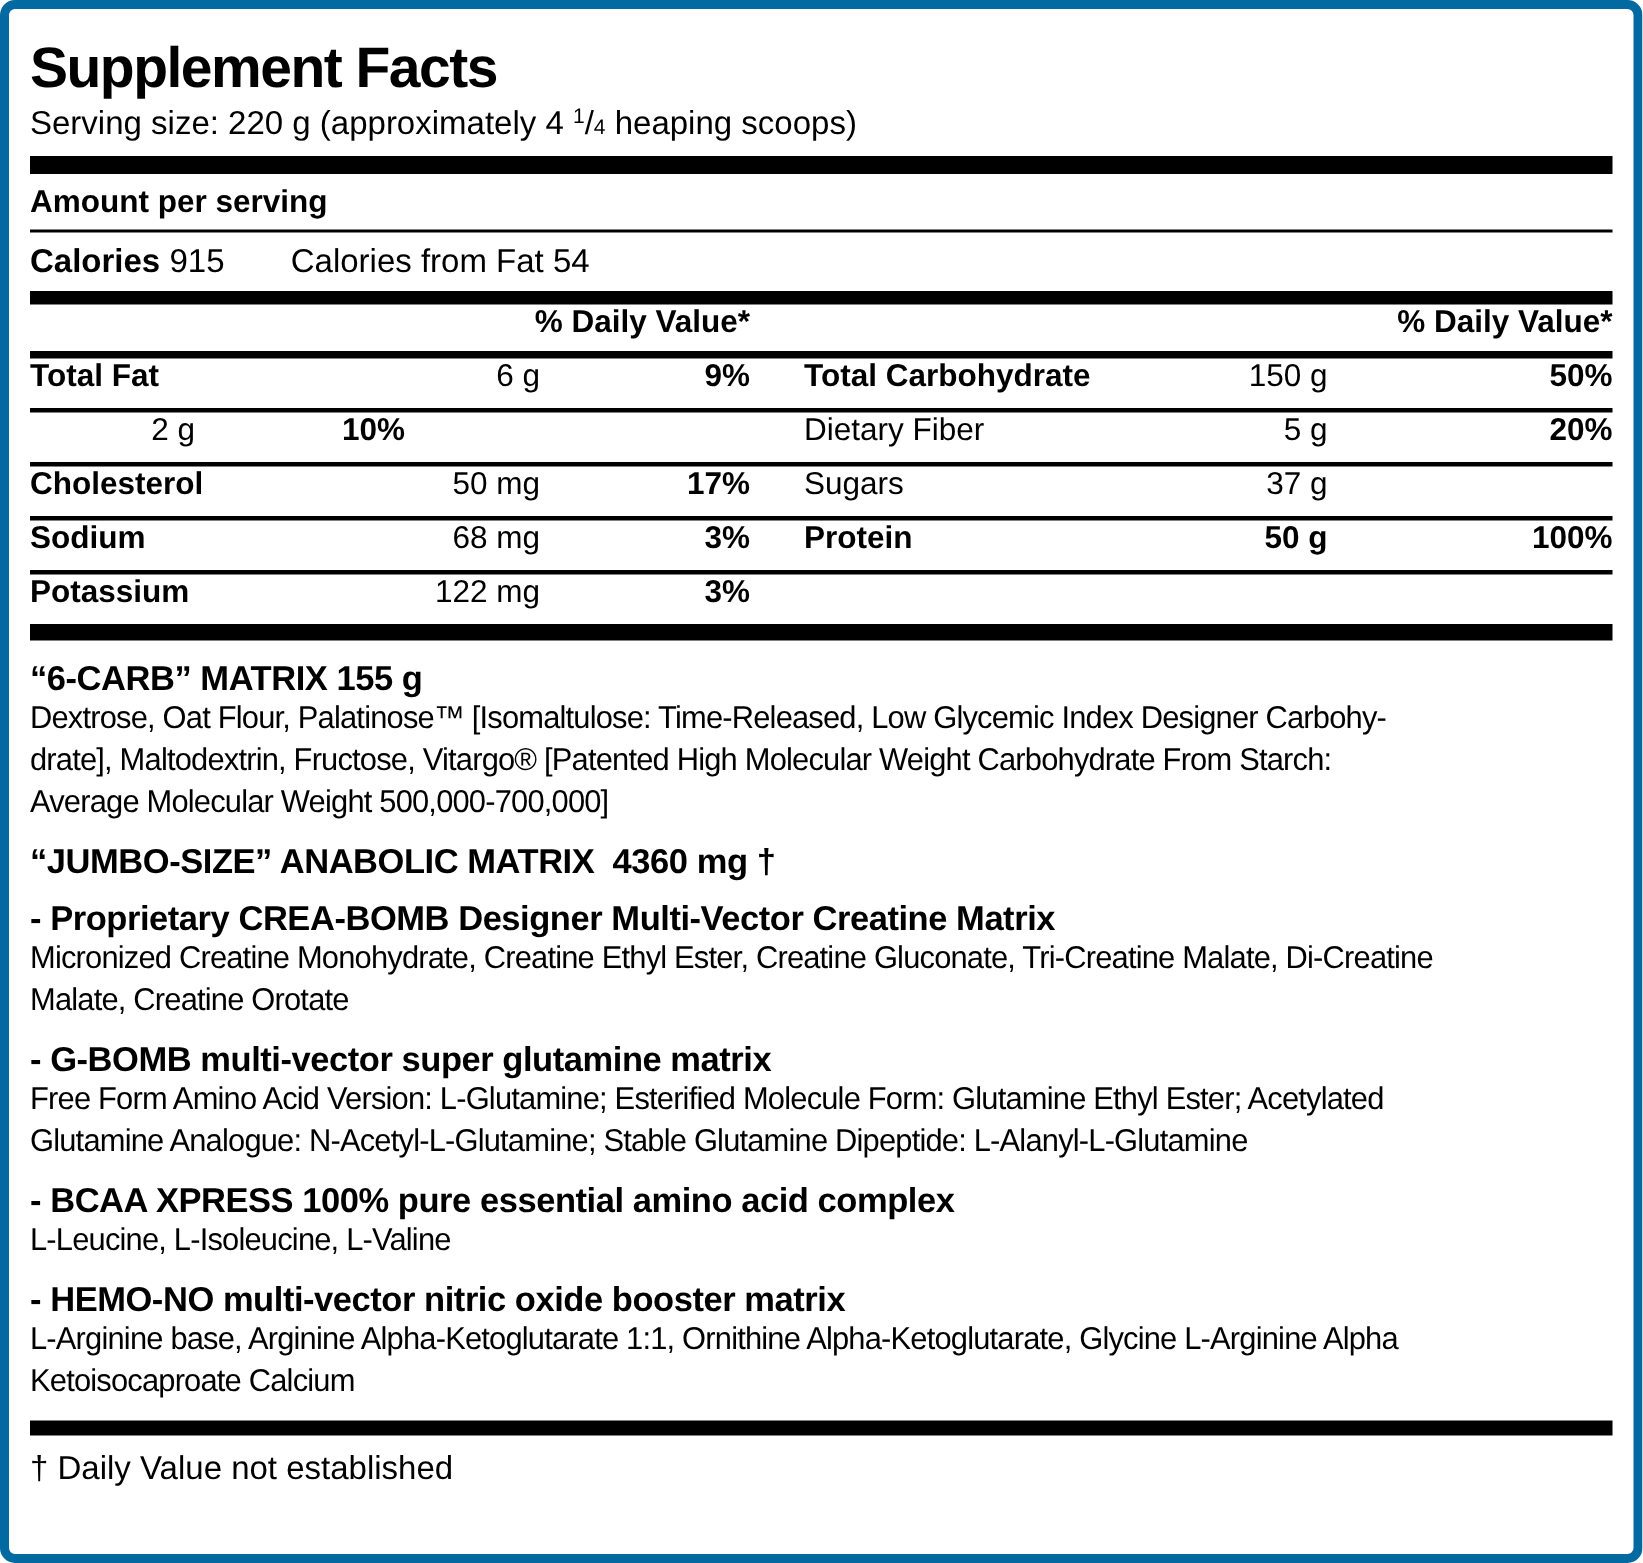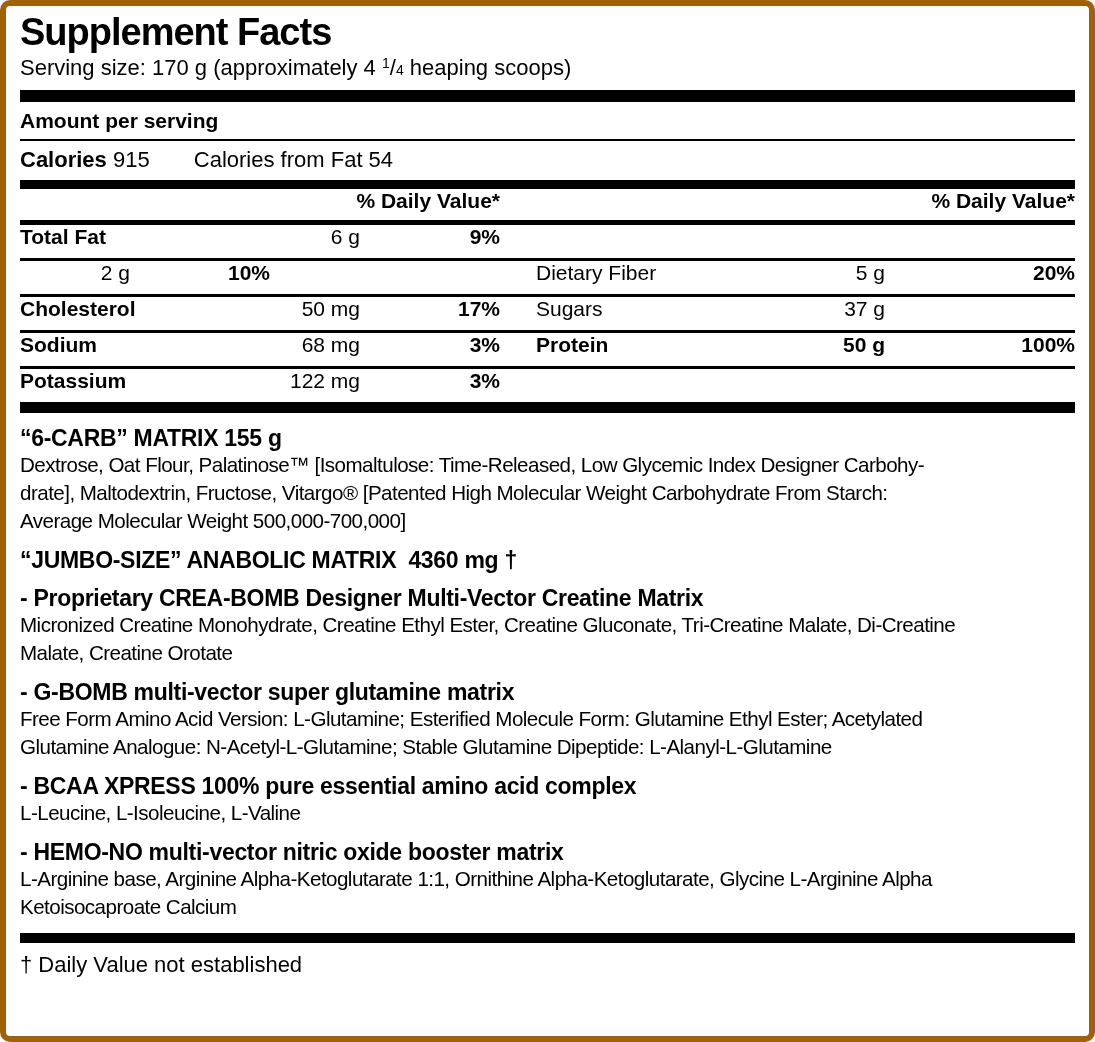--- a/index.html
+++ b/index.html
@@ -1,20 +1,20 @@
 <!DOCTYPE html>
 <html><head>
 <meta charset="utf-8">
 <style>
   html,body{margin:0;padding:0;background:#fff;}
   body{width:1095px;height:1042px;}
   .label{
     box-sizing:border-box;width:1095px;height:1042px;
-    border:6px solid #a16207;border-radius:10px;background:#fff;color:#000;
-    padding:6px 14px 0 14px;overflow:hidden;
+    border:6px solid #0369a1;border-radius:10px;background:#fff;color:#000;
+    padding:20px 14px 0 14px;overflow:hidden;
     font-family:"Liberation Sans","DejaVu Sans",sans-serif;
   }
   .title{font-size:38px;font-weight:bold;letter-spacing:-1px;line-height:1.06;}
   .serving{font-size:22px;margin:3px 0 9px 0;}
   .serving span{white-space:pre-wrap;}
   .frac{font-size:22px;}
   .frac sup{font-size:14px;vertical-align:7px;}
   .frac .den{font-size:14px;}
   .bar{background:#000;height:12px;}
   .bar.b9{height:9px;}
@@ -50,21 +50,21 @@
   .footnote{font-size:22px;padding:9px 0;}
 </style>
 </head>
 <body>
 
 <div class="label">
 
   <div class="title">Supplement Facts</div>
 
   <div class="serving">
-    <span>Serving size: 170 g (approximately 4 </span><span class="frac"><sup>1</sup><span>/</span><span class="den">4</span></span><span> heaping scoops)</span>
+    <span>Serving size: 220 g (approximately 4 </span><span class="frac"><sup>1</sup><span>/</span><span class="den">4</span></span><span> heaping scoops)</span>
   </div>
 
   <div class="bar"></div>
 
   <div class="aps">Amount per serving</div>
 
   <div class="hr2"></div>
 
   <div class="calories">
     <span class="cal-label">Calories</span>
@@ -87,20 +87,25 @@
 
     <div class="tbody">
 
       <div class="nrow">
         <div class="half lh">
           <span class="nname bold">Total Fat</span>
           <span class="namt">6 g</span>
           <span class="ndv">9%</span>
         </div>
         <div class="gutter"></div>
+        <div class="half rh">
+          <span class="nname bold">Total Carbohydrate</span>
+          <span class="namt">150 g</span>
+          <span class="ndv">50%</span>
+        </div>
       </div>
 
       <div class="nrow">
         <div class="half lh">
           <span class="namt">2 g</span>
           <span class="ndv">10%</span>
         </div>
         <div class="gutter"></div>
         <div class="half rh">
           <span class="nname">Dietary Fiber</span>

